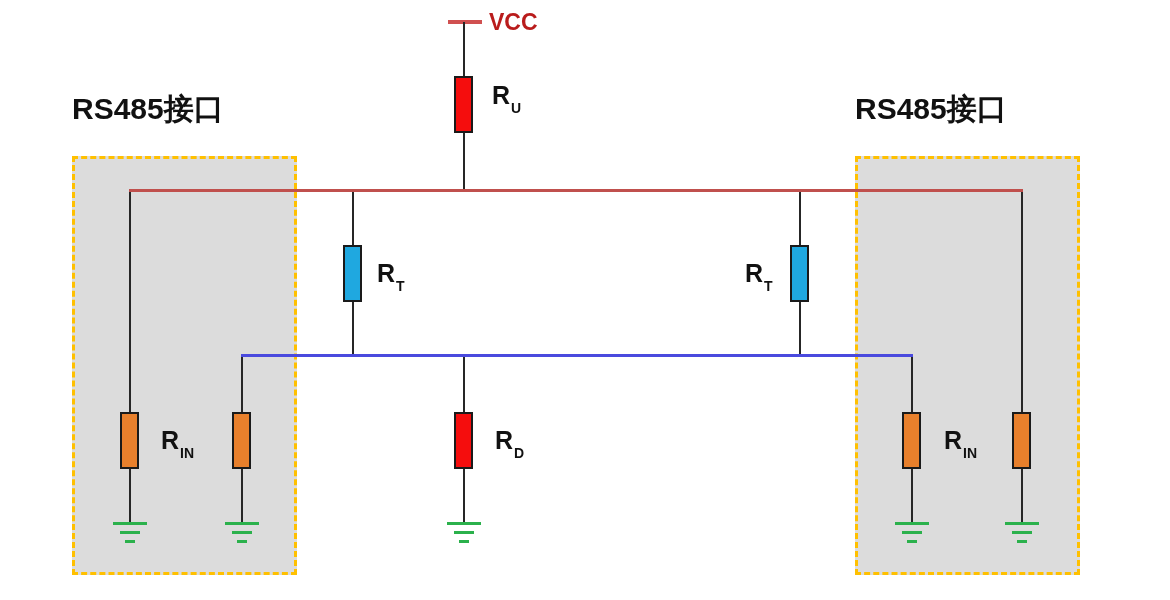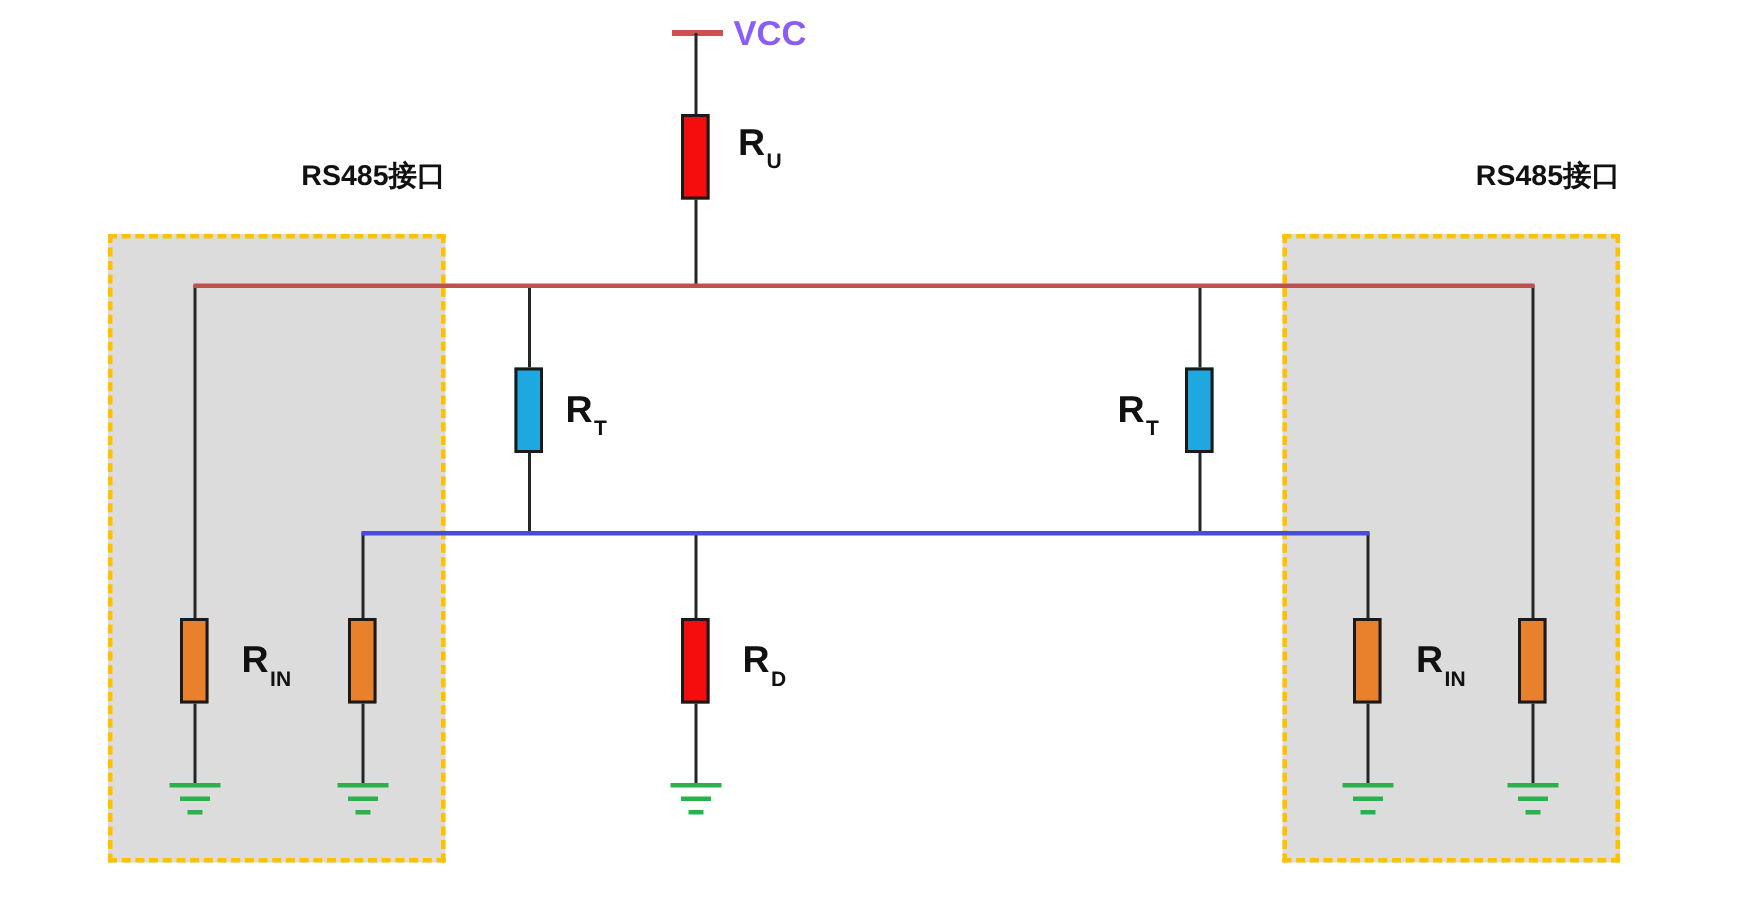--- a/index.html
+++ b/index.html
@@ -5,43 +5,43 @@
   html,body{margin:0;padding:0;background:#ffffff;}
   .canvas{
     position:relative;width:1170px;height:600px;background:#ffffff;overflow:hidden;
     font-family:"Liberation Sans","DejaVu Sans",sans-serif;color:#1a1a1a;
   }
   .iface-box{
     position:absolute;width:225px;height:419px;top:156px;
     background:#dcdcdc;border:3px dashed #ffc000;box-sizing:border-box;
   }
   .iface-label{
-    position:absolute;top:104px;width:225px;text-align:right;
-    font-size:19px;font-weight:bold;color:#111;white-space:nowrap;
+    position:absolute;top:89px;width:225px;text-align:left;
+    font-size:30px;font-weight:bold;color:#111;white-space:nowrap;
   }
   .wire-v{position:absolute;width:2px;background:#262626;}
   .bus{position:absolute;height:3px;}
   .bus-a{background:#c0504d;}
   .bus-b{background:#4a4ade;}
   .vcc-bar{position:absolute;width:34px;height:4px;background:#d05050;}
   .resistor{
     position:absolute;width:19px;height:57px;box-sizing:border-box;
     border:2px solid #1a1a1a;
   }
   .res-red{background:#f50d0d;}
   .res-cyan{background:#1fa8e0;}
   .res-orange{background:#e8802c;}
   .rlabel{
     position:absolute;font-size:25px;font-weight:bold;color:#111;
     white-space:nowrap;line-height:1;
   }
   .rlabel sub{
     font-size:14px;font-weight:bold;position:relative;bottom:-3px;left:1px;
   }
-  .vcc-label{position:absolute;font-size:23px;font-weight:bold;color:#8b5cf6;line-height:1;}
+  .vcc-label{position:absolute;font-size:23px;font-weight:bold;color:#b91c1c;line-height:1;}
   .gnd{position:absolute;width:34px;height:22px;}
   .gnd .g1,.gnd .g2,.gnd .g3{position:absolute;height:3px;background:#2bb14c;}
   .gnd .g1{top:0;left:0;width:34px;}
   .gnd .g2{top:9px;left:7px;width:20px;}
   .gnd .g3{top:18px;left:12px;width:10px;}
 </style>
 </head>
 <body>
 
 <div class="canvas">

